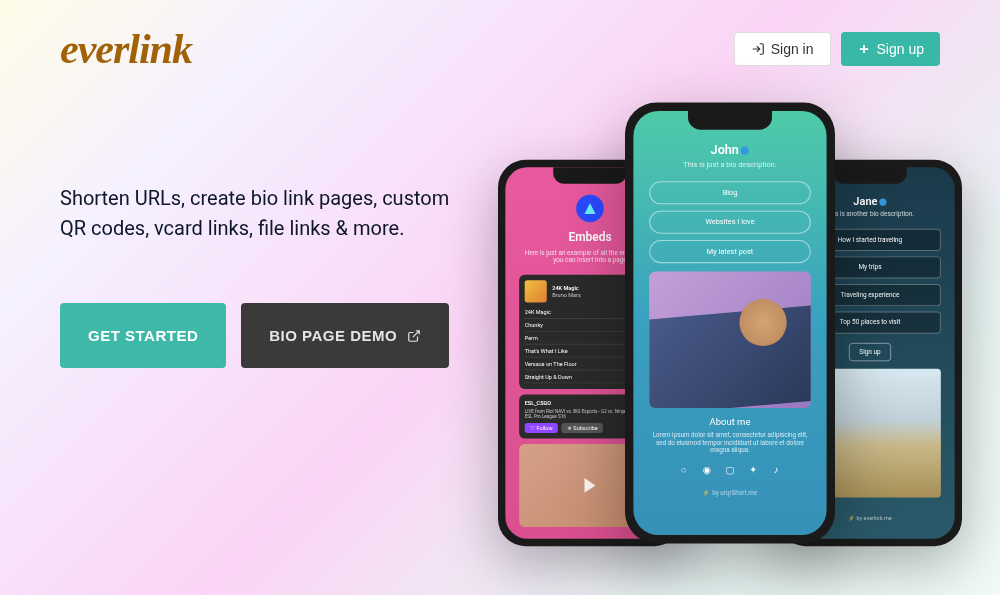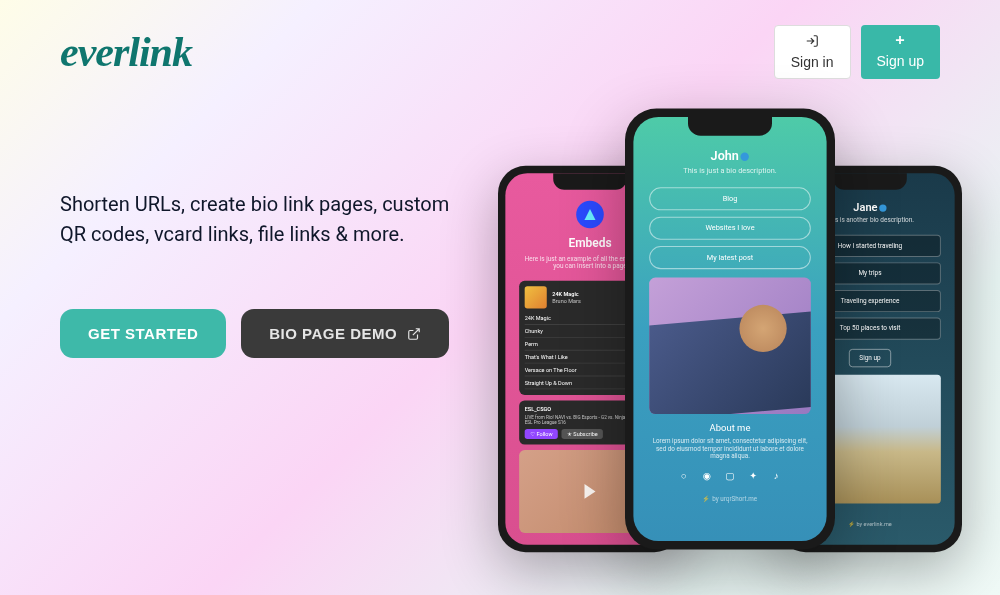--- a/index.html
+++ b/index.html
@@ -21,41 +21,40 @@
       display: flex;
       justify-content: space-between;
       align-items: center;
       padding: 25px 60px 0 60px;
     }
     
     .logo {
       font-family: 'Brush Script MT', cursive;
       font-size: 42px;
       font-weight: bold;
-      color: #0f766e;
+      color: #a16207;
       font-style: italic;
       letter-spacing: -1px;
     }
     
     .auth-buttons {
       display: flex;
       gap: 10px;
     }
     
     .btn {
       padding: 8px 16px;
       border-radius: 4px;
       font-size: 14px;
       font-weight: 500;
       cursor: pointer;
       border: none;
       display: inline-flex;
       align-items: center;
       gap: 6px;
-      flex-direction: column;
     }
     
     .btn-signin {
       background: #fff;
       color: #333;
       border: 1px solid #ddd;
     }
     
     .btn-signup {
       background: #39b8a8;
@@ -88,22 +87,22 @@
       line-height: 1.5;
       margin-bottom: 60px;
     }
     
     .cta-buttons {
       display: flex;
       gap: 15px;
     }
     
     .btn-cta {
-      padding: 16px 28px;
-      border-radius: 13px;
+      padding: 24px 28px;
+      border-radius: 4px;
       font-size: 15px;
       font-weight: 700;
       letter-spacing: 0.5px;
       cursor: pointer;
       border: none;
       display: inline-flex;
       align-items: center;
       gap: 10px;
     }
     

